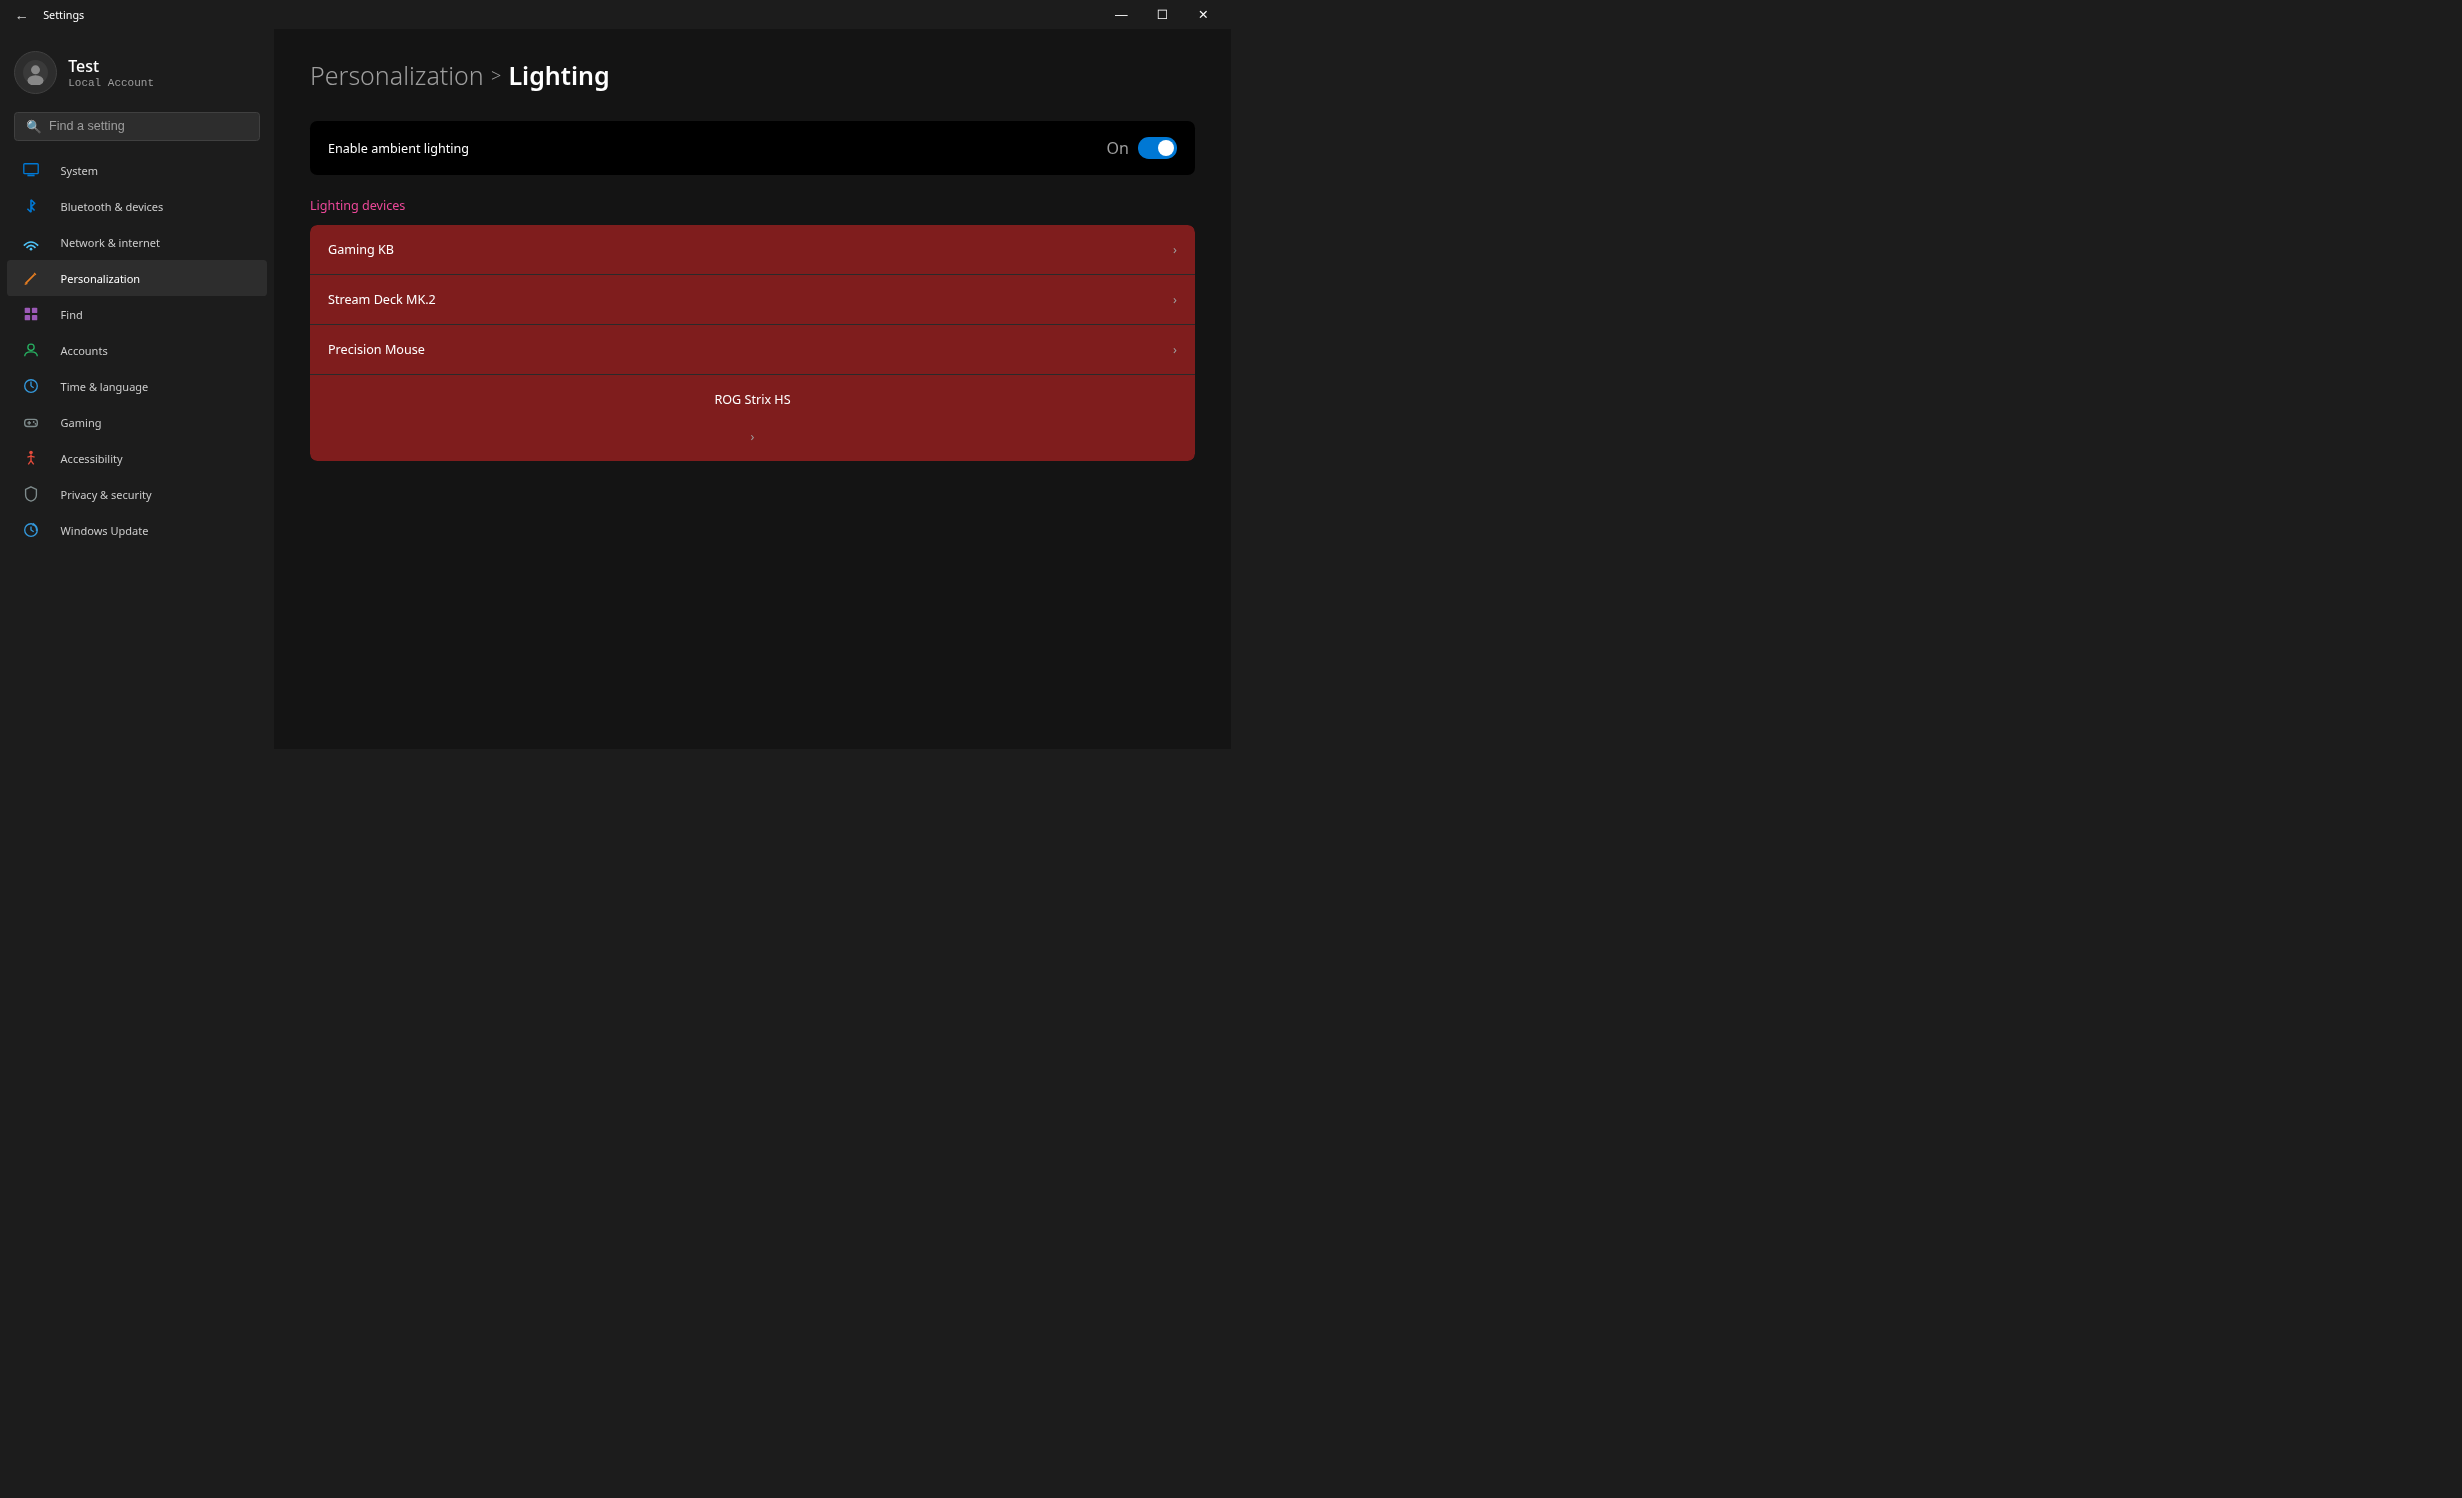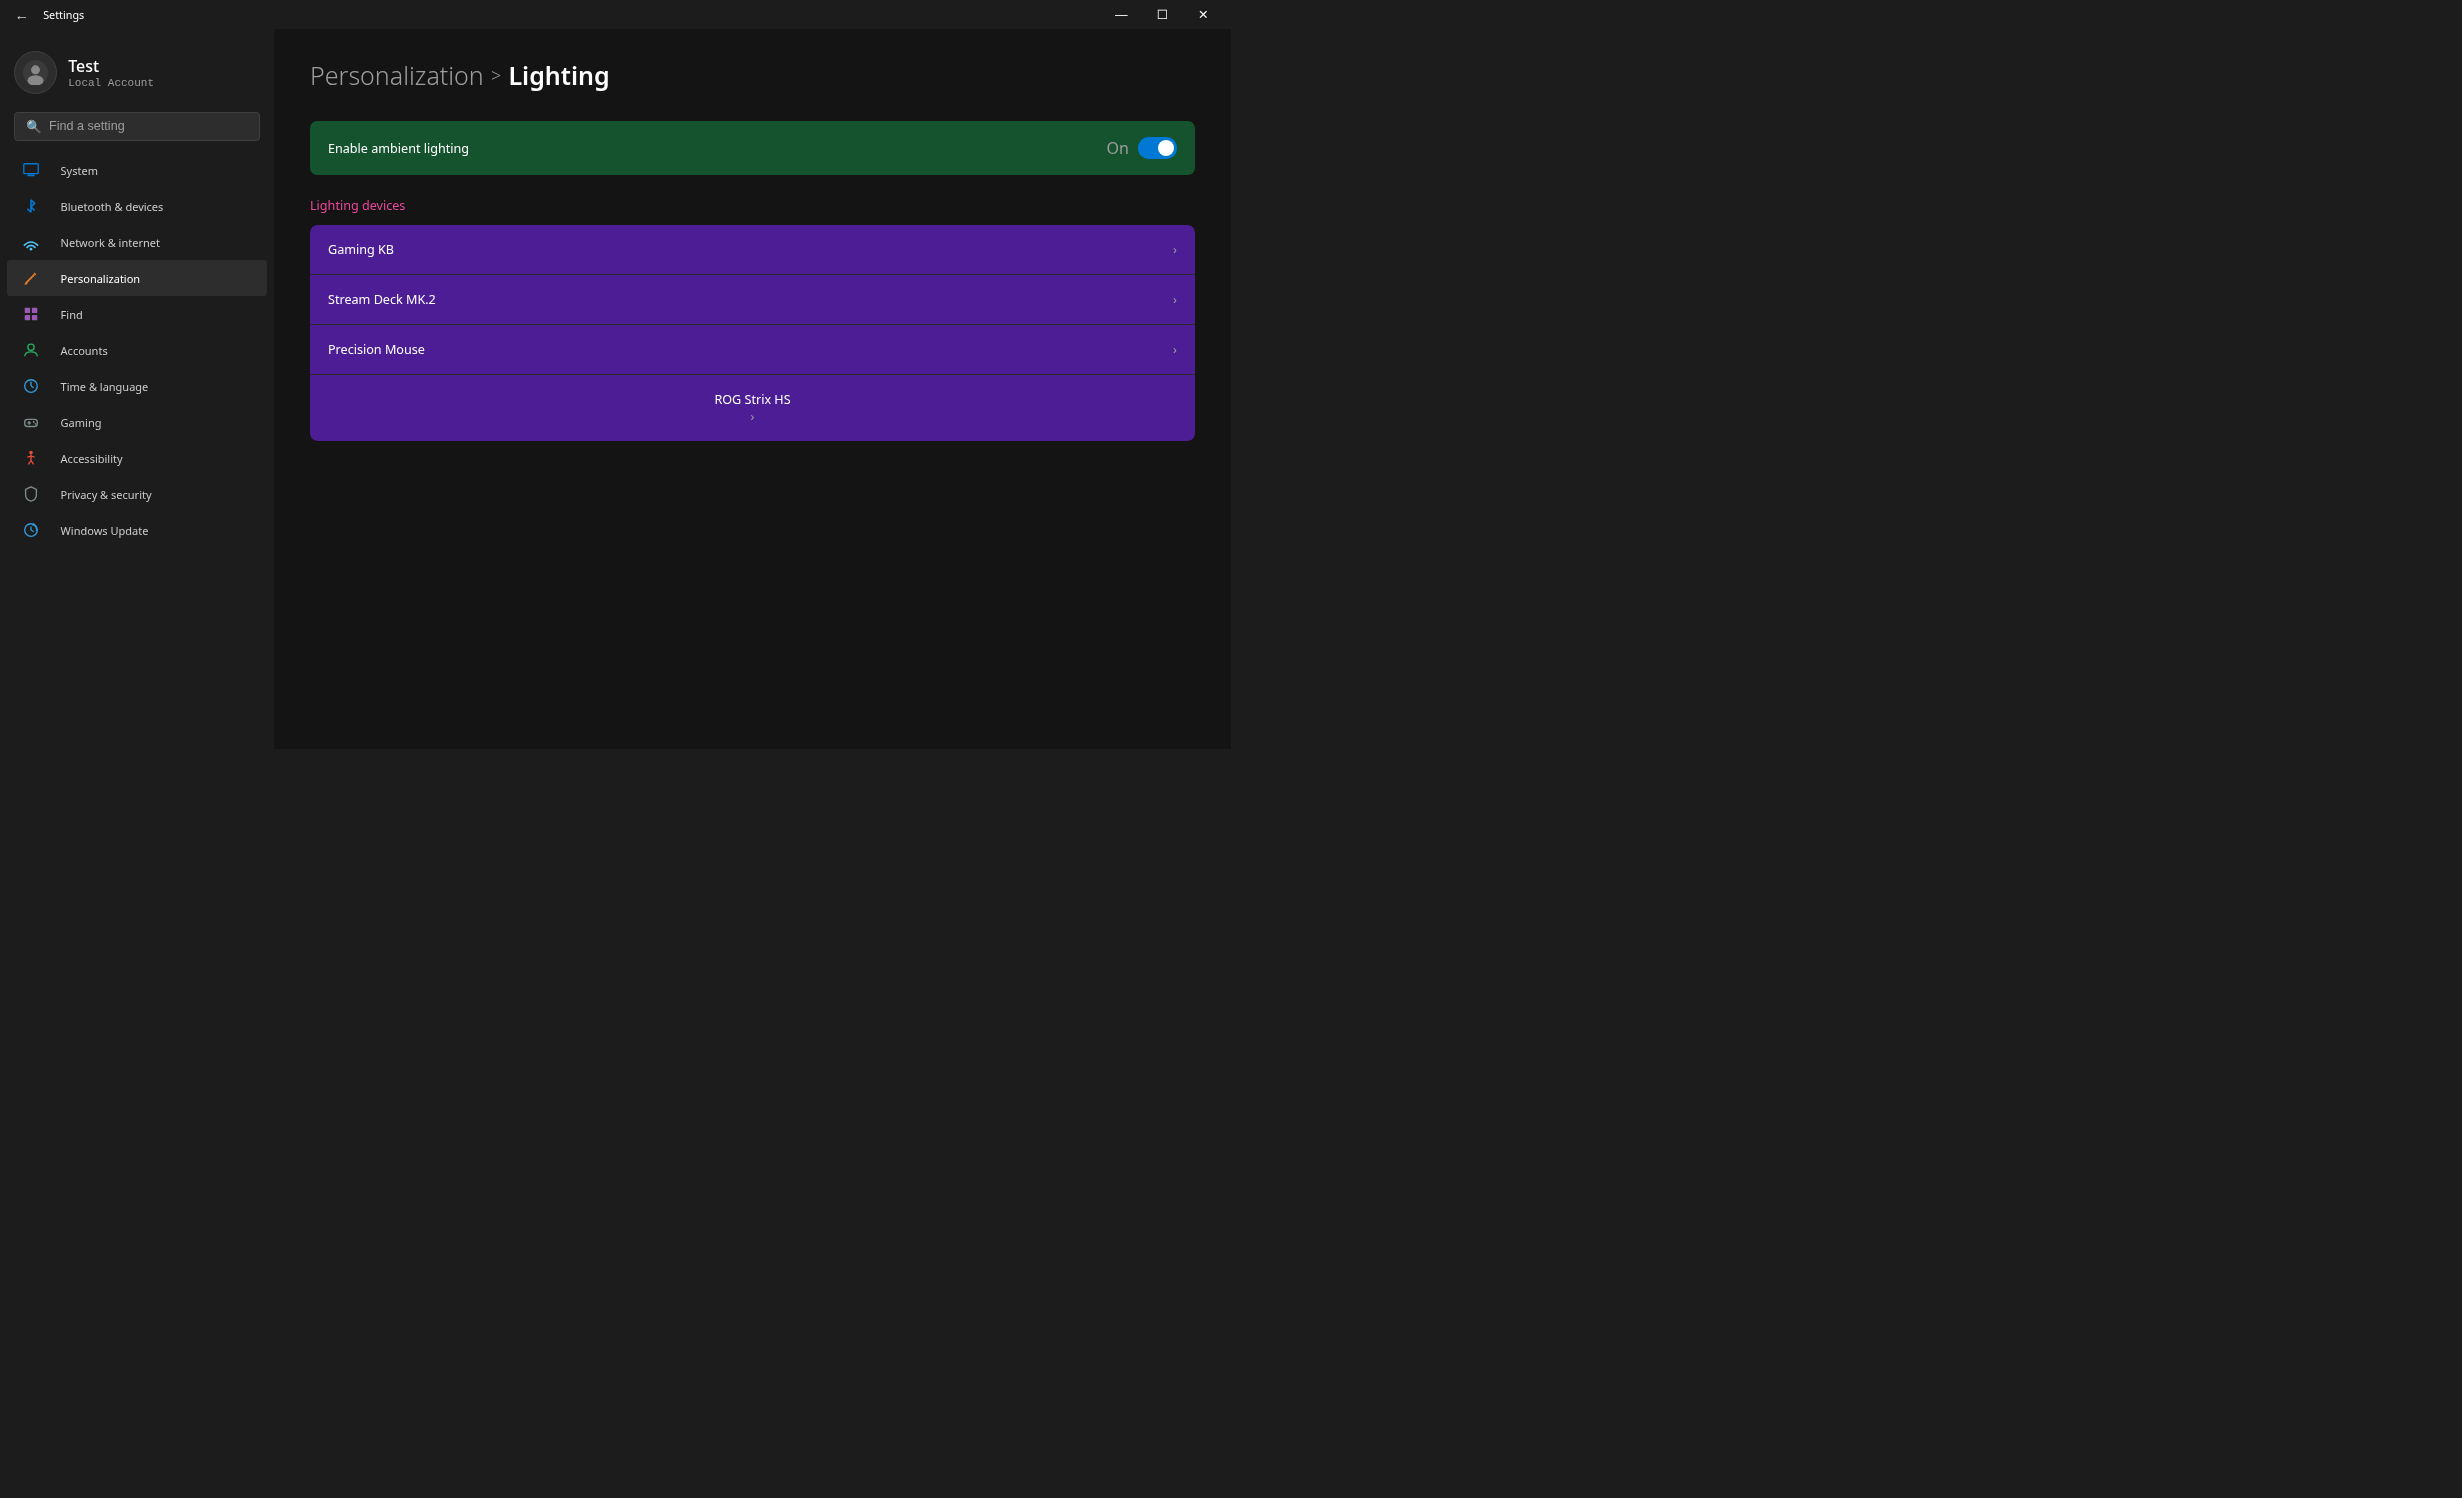--- a/index.html
+++ b/index.html
@@ -161,21 +161,21 @@
       font-weight: 300;
     }
     .breadcrumb-separator { color: #9d9d9d; font-size: 18px; }
     .breadcrumb-current { color: #ffffff; font-weight: 600; }
 
     
     .setting-row {
       display: flex;
       align-items: center;
       justify-content: space-between;
-      background: #14532d;
+      background: #000000;
       border-radius: 7.2px;
       padding: 16px 18px;
       margin-bottom: 21.5px;
     }
     .setting-label { font-size: 12.6px; color: #ffffff; }
 
     .toggle-container {
       display: flex;
       align-items: center;
       gap: 9px;
@@ -207,24 +207,25 @@
       font-size: 12.6px;
       color: #ec4899;
       margin-bottom: 11px;
       font-weight: 400;
     }
 
     .device-row {
       display: flex;
       align-items: center;
       justify-content: space-between;
-      background: #4c1d95;
+      background: #7f1d1d;
       padding: 16px 18px;
       cursor: pointer;
       border-radius: 0;
+      gap: 20px;
     }
     .device-row:first-child { border-radius: 7.2px 7.2px 0 0; }
     .device-row:last-child { border-radius: 0 0 7.2px 7.2px; flex-direction: column; }
     .device-row:only-child { border-radius: 7.2px; }
     .device-row + .device-row { border-top: 0.9px solid #2a2a2a; }
     .device-name { font-size: 12.6px; color: #ffffff; }
     .chevron-icon { color: #9d9d9d; font-size: 12.6px; }
   </style>
 </head>
 <body>

